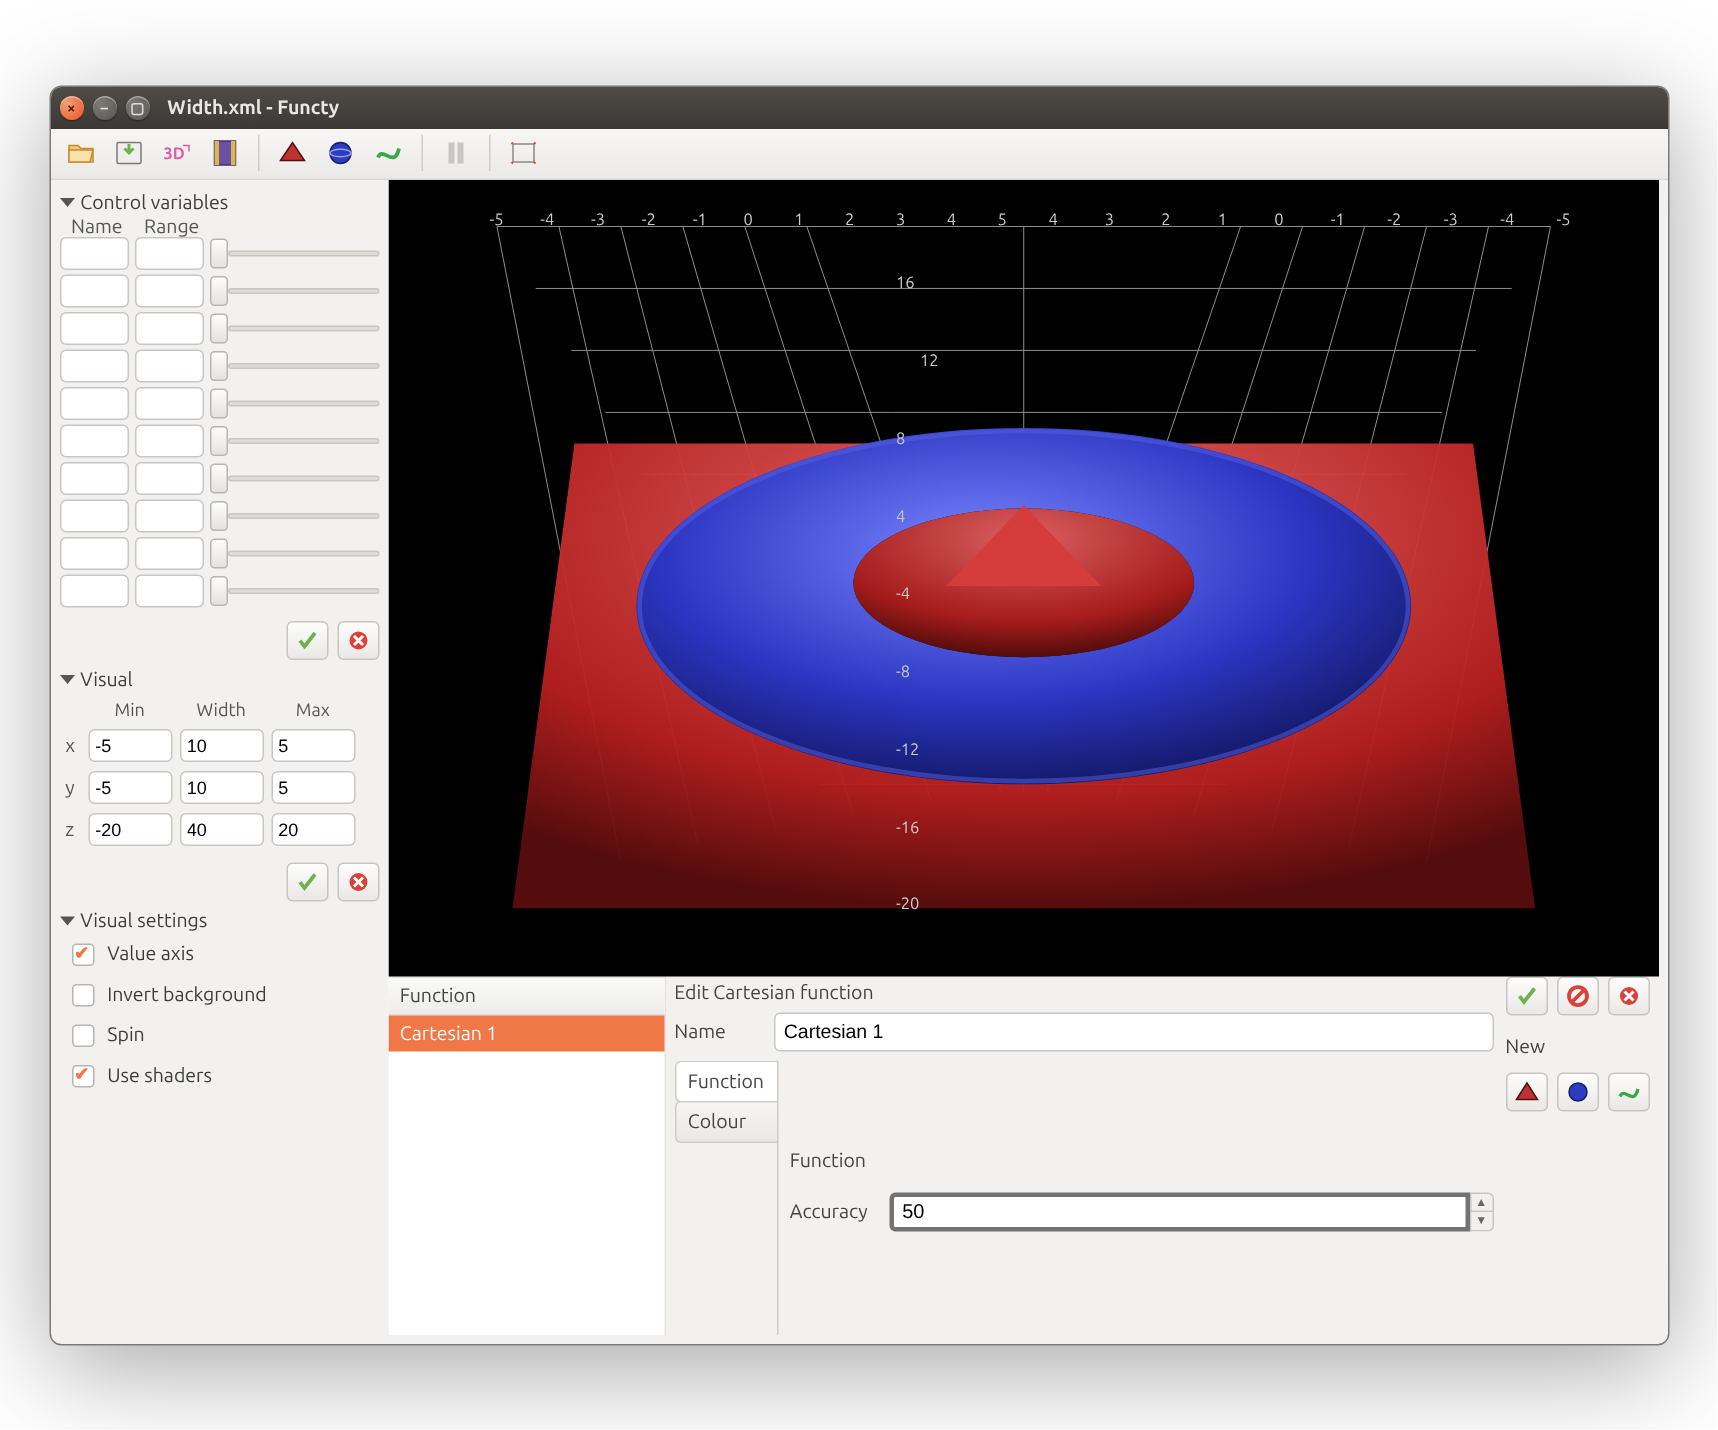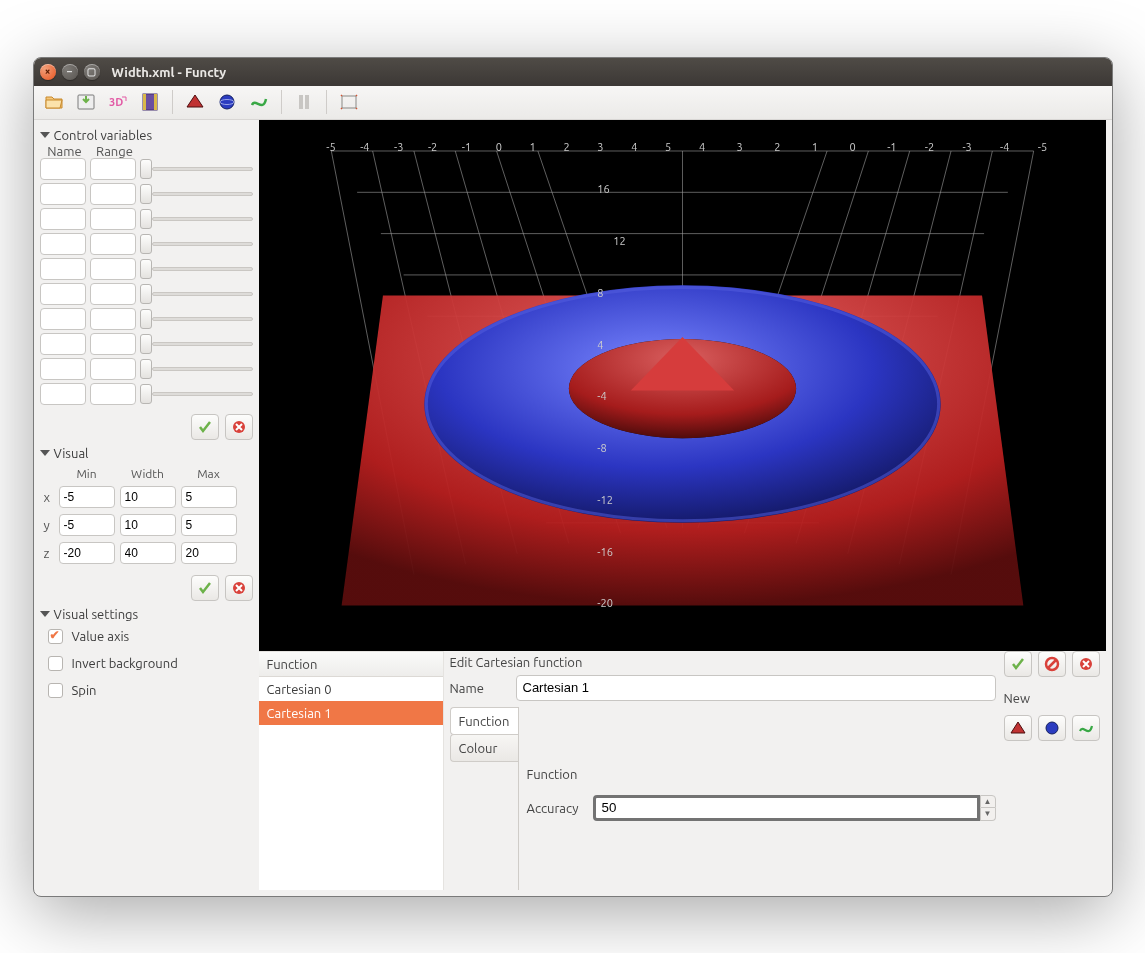--- a/index.html
+++ b/index.html
@@ -400,20 +400,24 @@
           <span>Value axis</span>
         </label>
         <label>
           <input type="checkbox" style="">
           <span>Invert background</span>
         </label>
         <label>
           <input type="checkbox" style="">
           <span>Spin</span>
         </label>
+        <label>
+          <input type="checkbox" checked="" style="">
+          <span>Use shaders</span>
+        </label>
       </div>
     </div>
 
     <div class="rightpane">
 
       <div class="viewport">
         <svg class="grid3d" viewBox="0 0 820 500" preserveAspectRatio="none">
           <defs>
             <radialGradient id="torusg" cx="45%" cy="35%" r="70%">
               <stop offset="0%" stop-color="#7a87ff"></stop>
@@ -504,21 +508,20 @@
               <span class="axis-label" style="left: 40%; top: 80.25%;">-16</span>
               <span class="axis-label" style="left: 40%; top: 90%;">-20</span>
             </div>
       </div>
 
       <div class="bottompane">
 
         <div class="funclist">
           <div class="colhdr">Function</div>
           <div id="funcitems">
-                <div class="item">Cartesian 0</div>
                 <div class="item selected">Cartesian 1</div>
               </div>
         </div>
 
         <div class="editor">
           <div style="padding-bottom:6px;color:#444;">Edit Cartesian function</div>
           <div class="line">
             <span class="lbl">Name</span>
             <input class="wide" value="Cartesian 1" style="">
           </div>

